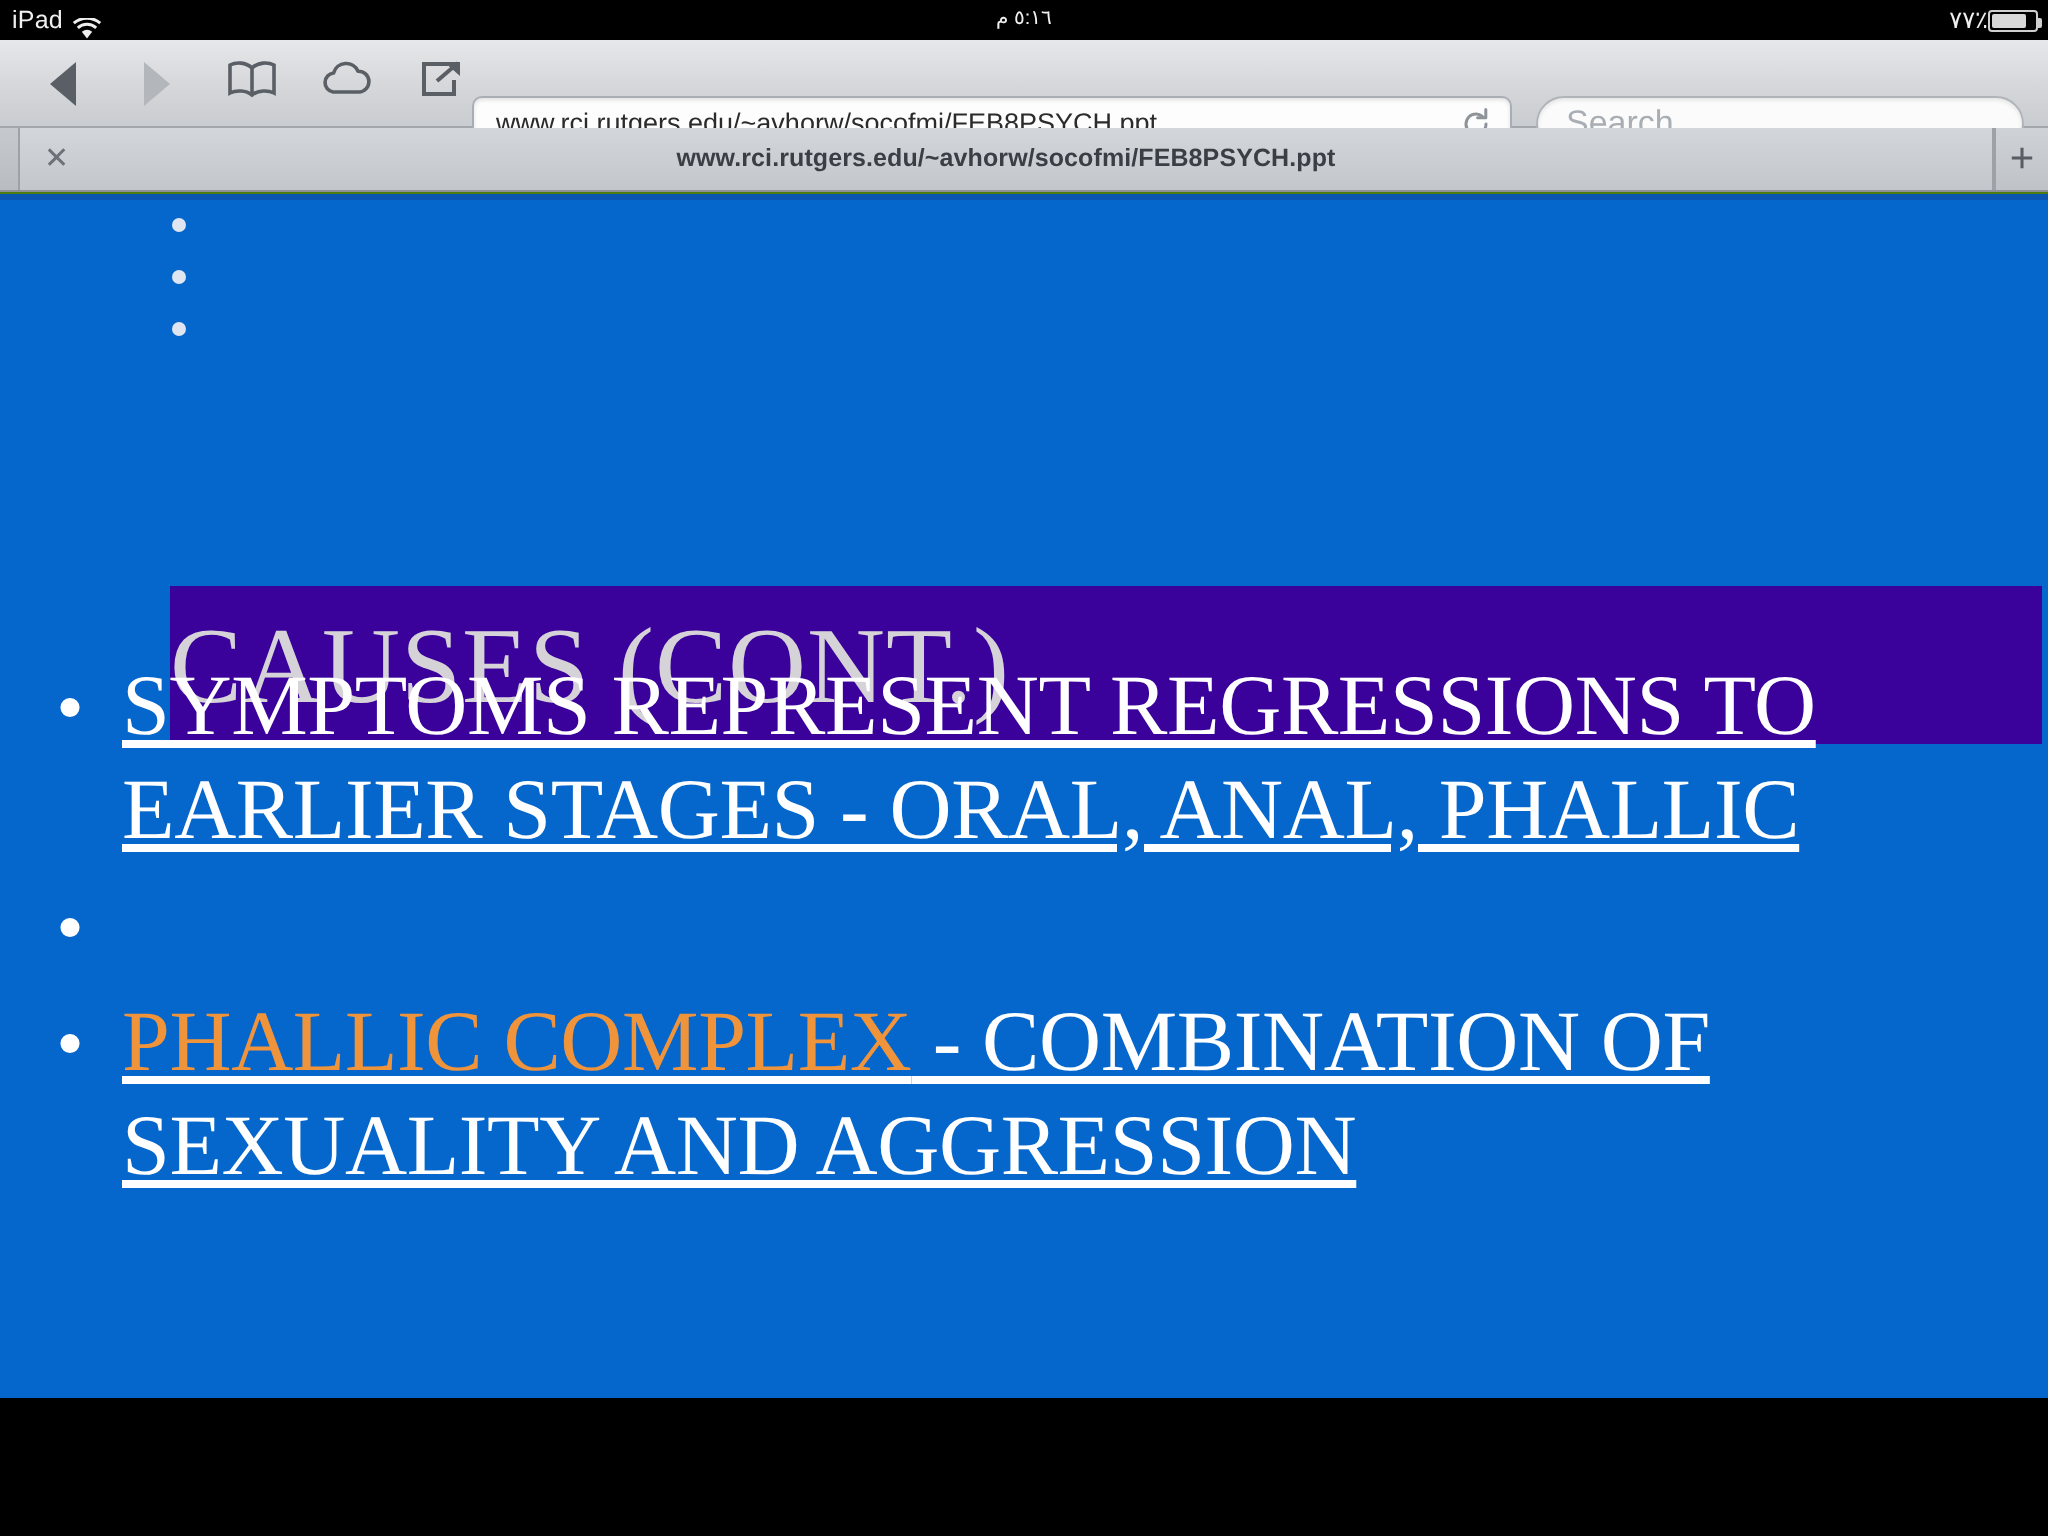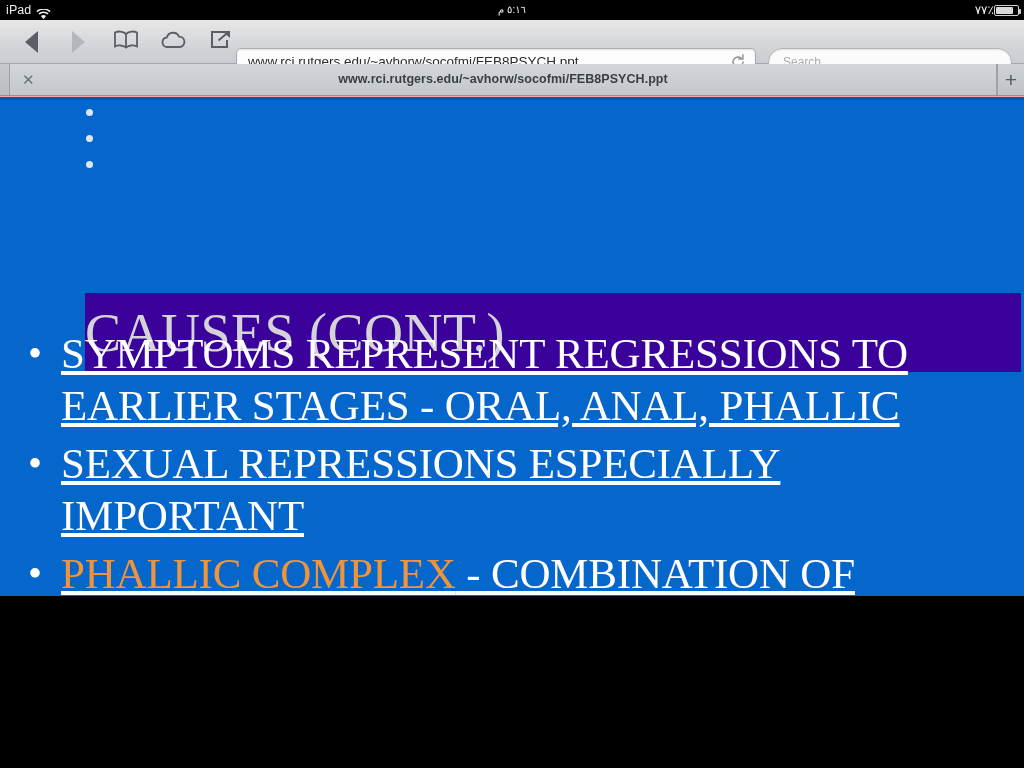--- a/index.html
+++ b/index.html
@@ -10,23 +10,23 @@
   body {
     width: 1024px;
     height: 768px;
     overflow: hidden;
     font-family: "Liberation Sans", sans-serif;
     -webkit-font-smoothing: antialiased;
   }
   #screen {
     position: relative;
     width: 1024px;
-    height: 596px;
+    height: 699px;
     overflow: hidden;
-    background: #fca5a5;
+    background: #4d7c0f;
   }
 
   
   .statusbar {
     position: absolute;
     left: 0; top: 0;
     width: 1024px; height: 20px;
     background: #000000;
     color: #f2f2f2;
     font-size: 12.5px;
@@ -158,21 +158,21 @@
     background: #fbfbfb;
     border: 1px solid #b0b4b9;
     border-radius: 14px;
     box-shadow: inset 0 1px 2px rgba(0,0,0,.10);
     box-sizing: border-box;
   }
   .searchtext {
     position: absolute;
     left: 14px; top: 0;
     height: 26px; line-height: 26px;
-    font-size: 12px;
+    font-size: 17px;
     color: #a9aeb4;
   }
 
   
   .tabbar {
     position: absolute;
     left: 0; top: 64px;
     width: 1024px; height: 32px;
     background: linear-gradient(to bottom, #c6c9ce 0%, #b9bdc2 100%);
     border-bottom: 1px solid #8f9399;
@@ -400,21 +400,20 @@
       <span class="title-text">CAUSES (CONT.)</span>
     </div>
 
     <div class="body-list">
       <div class="b-item">
         <span class="b-dot">•</span>
         <span class="b-text"><span class="hl"></span><span>SYMPTOMS REPRESENT REGRESSIONS TO EARLIER STAGES - ORAL, ANAL, PHALLIC</span></span>
       </div>
       <div class="b-item">
         <span class="b-dot">•</span>
-        <span class="b-text"><span class="hl"></span><span>SEXUAL REPRESSIONS ESPECIALLY IMPORTANT</span></span>
       </div>
       <div class="b-item">
         <span class="b-dot">•</span>
         <span class="b-text"><span class="hl">PHALLIC COMPLEX</span><span> - COMBINATION OF SEXUALITY AND AGGRESSION</span></span>
       </div>
     </div>
 
   </div>
 
 </div>

